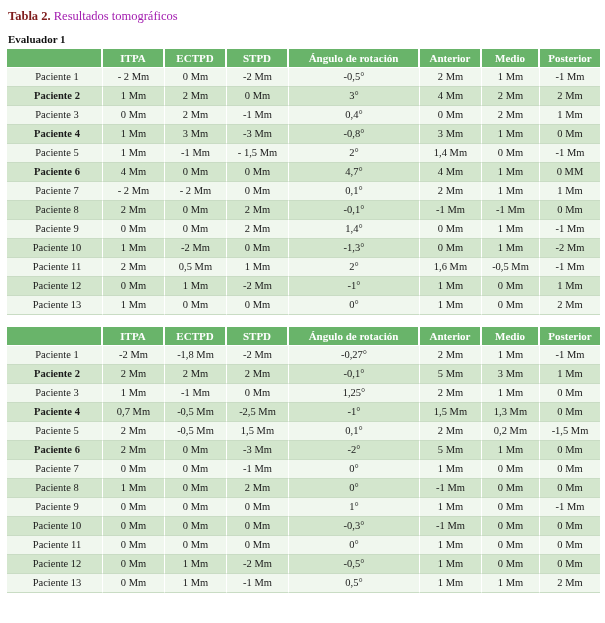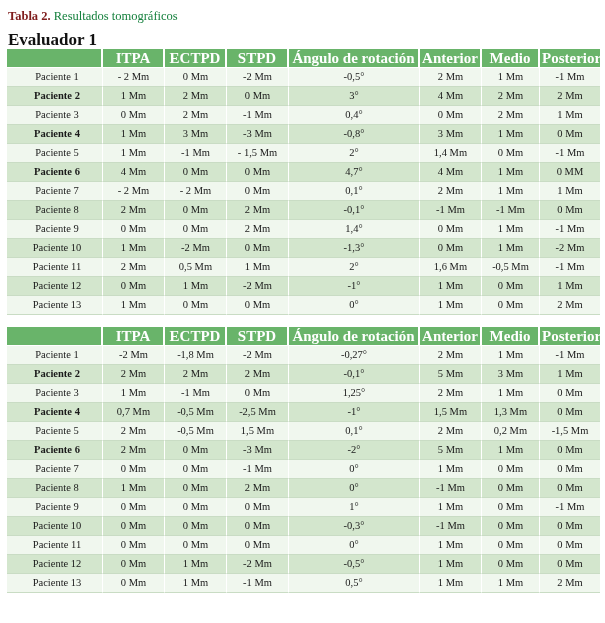--- a/index.html
+++ b/index.html
@@ -25,42 +25,42 @@
     font-size: 12.5px;
     line-height: 16px;
     margin: 2px 0 9px 2px;
     white-space: nowrap;
   }
   .caption-label {
     color: #7f1d1d;
     font-weight: bold;
   }
   .caption-text {
-    color: #15803d;
+    color: #a21caf;
   }
   .section-title {
-    font-size: 17px;
+    font-size: 11px;
     font-weight: bold;
     color: #111111;
     margin: 0 0 3px 2px;
     line-height: 13px;
   }
   table.tomo {
     border-collapse: separate;
     border-spacing: 0;
     width: 593px;
     margin: 0 0 0 1px;
     table-layout: fixed;
     font-size: 10.5px;
   }
   table.tomo th {
     background: #69b46a;
     color: #ffffff;
     font-weight: bold;
-    font-size: 15px;
+    font-size: 11px;
     height: 16px;
     line-height: 16px;
     padding: 1px 2px;
     text-align: center;
     border-right: 2px solid #ffffff;
     border-bottom: 1px solid #ffffff;
     vertical-align: middle;
     white-space: nowrap;
     overflow: hidden;
   }

